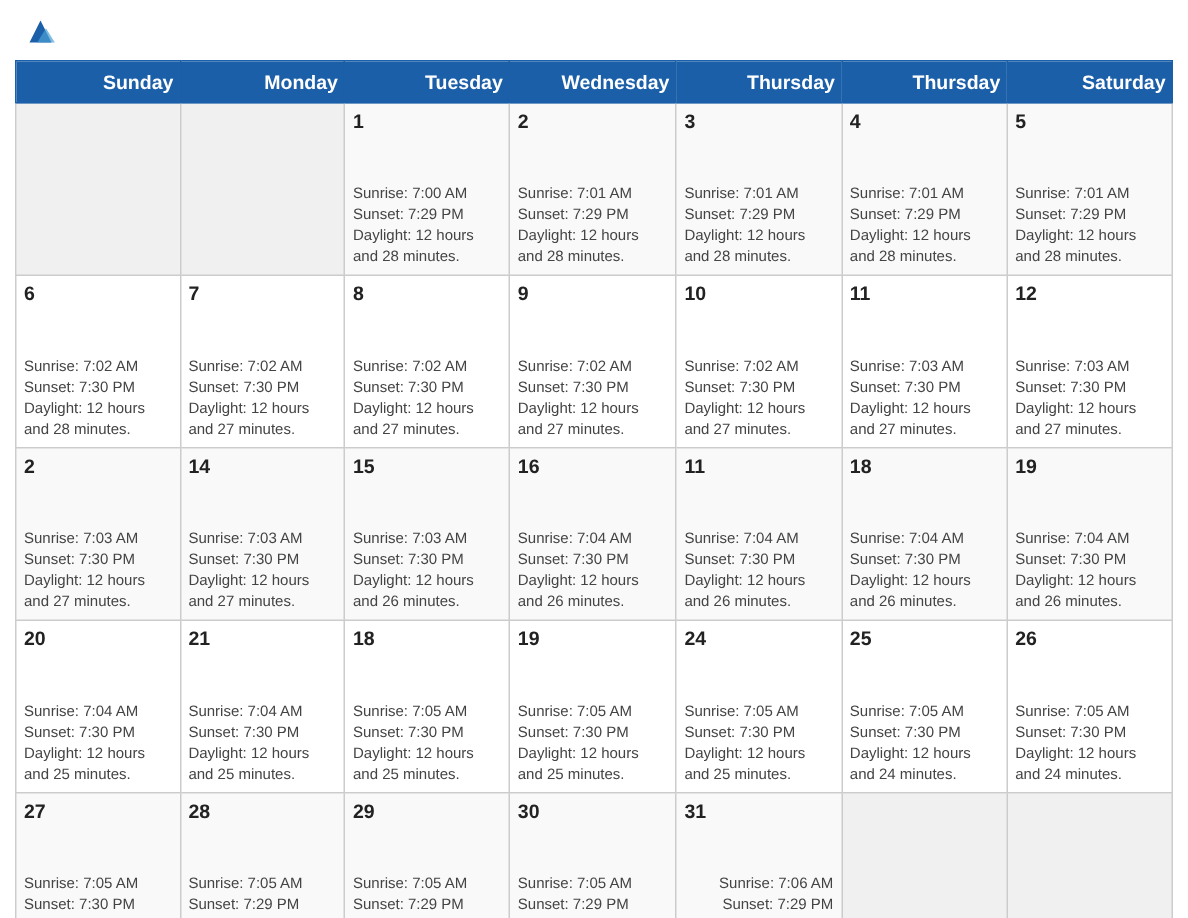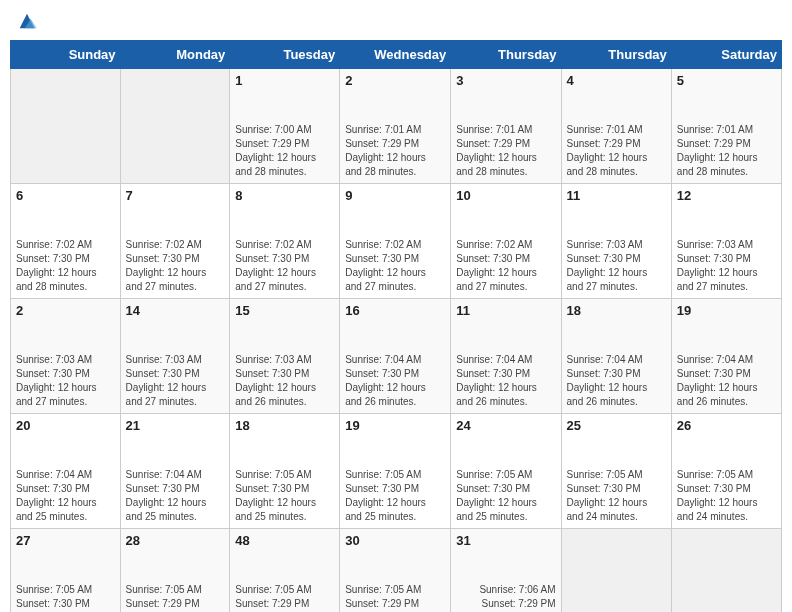--- a/index.html
+++ b/index.html
@@ -335,21 +335,21 @@
 and 24 minutes.</div>
         </td>
         <td>
           <span class="day-num">28</span>
           <div class="day-info" style="white-space: pre-line;">Sunrise: 7:05 AM
 Sunset: 7:29 PM
 Daylight: 12 hours
 and 24 minutes.</div>
         </td>
         <td>
-          <span class="day-num">48</span>
+          <span class="day-num">29</span>
           <div class="day-info" style="white-space: pre-line;">Sunrise: 7:05 AM
 Sunset: 7:29 PM
 Daylight: 12 hours
 and 23 minutes.</div>
         </td>
         <td>
           <span class="day-num">30</span>
           <div class="day-info" style="white-space: pre-line;">Sunrise: 7:05 AM
 Sunset: 7:29 PM
 Daylight: 12 hours

